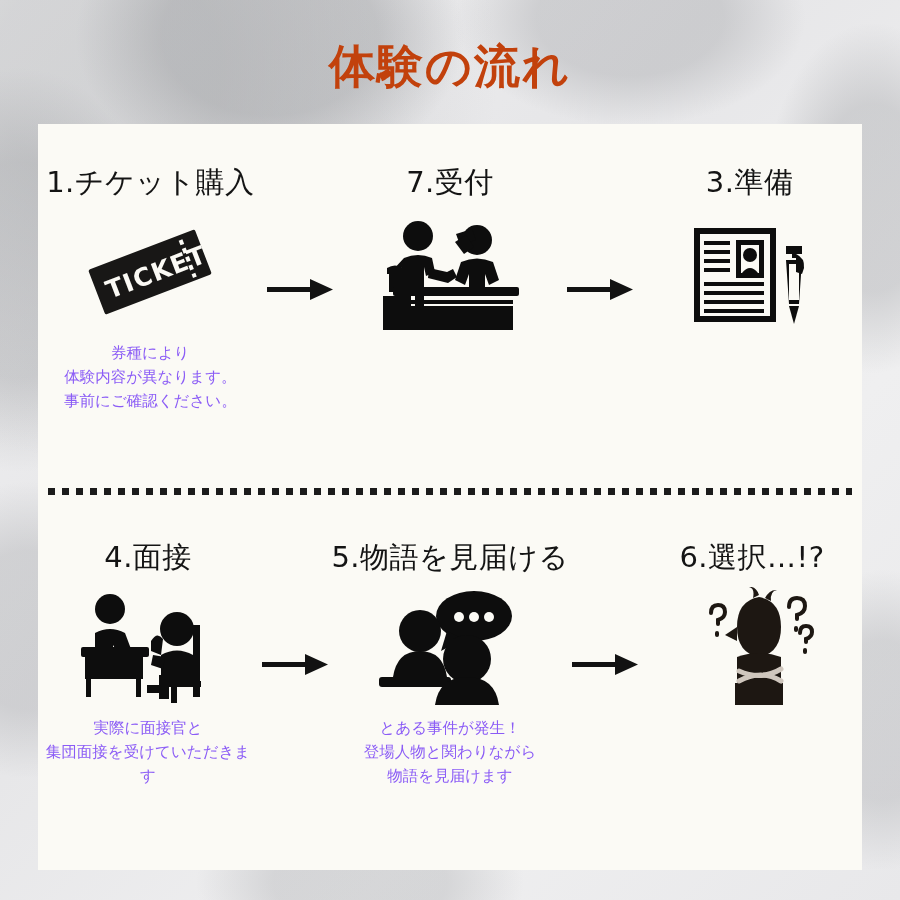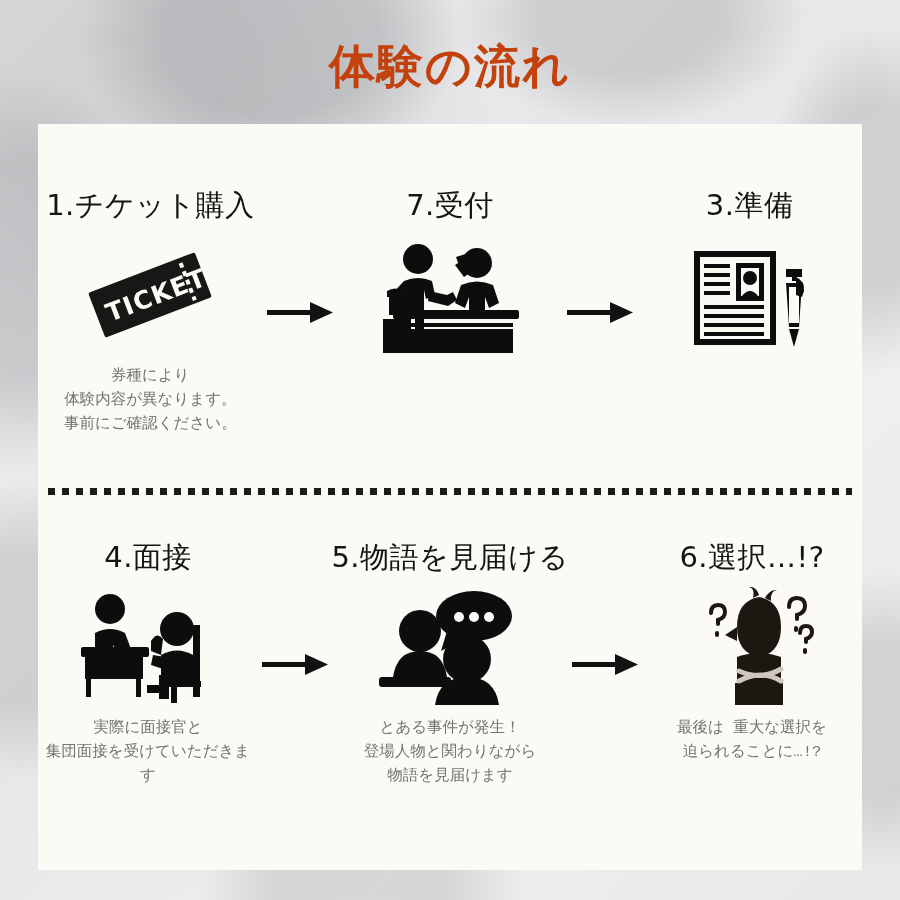--- a/index.html
+++ b/index.html
@@ -57,21 +57,21 @@
   
   .row {
     position: absolute;
     left: 0;
     width: 824px;
     display: flex;
     flex-direction: row;
     align-items: flex-start;
     justify-content: space-between;
   }
-  #row-top { top: 66px; }
+  #row-top { top: 43px; }
   #row-bottom { top: 418px; justify-content: center; }
 
   .step {
     width: 252px;
     display: flex;
     flex-direction: column;
     align-items: center;
   }
 
   .step-heading {
@@ -90,22 +90,22 @@
     align-items: center;
     justify-content: center;
     margin-top: 8px;
     margin-bottom: 10px;
   }
 
   .step-desc {
     font-size: 15.5px;
     line-height: 1.55;
     text-align: center;
-    color: #737373;
-    font-family: Liberation Mono, monospace;
+    color: #8b5cf6;
+    font-family: Liberation Sans, sans-serif;
     white-space: pre-line;
   }
 
   
   .arrow-cell {
     width: 84px;
     display: flex;
     align-items: center;
     justify-content: center;
     height: 200px;
@@ -345,18 +345,16 @@
           <g fill="none" stroke="#1d1712" stroke-width="4" stroke-linecap="round">
             <path d="M30 26 q0 -8 7 -8 q7 0 7 7 q0 6 -7 8 v4"></path>
             <path d="M36 46 v2"></path>
             <path d="M108 20 q0 -9 8 -9 q8 0 8 8 q0 7 -8 9 v4"></path>
             <path d="M115 41 v2"></path>
             <path d="M119 46 q0 -7 6 -7 q6 0 6 6 q0 5 -6 7 v3"></path>
             <path d="M124 63 v2"></path>
           </g>
         </svg>
       </div>
-      <div class="step-desc">最後は 重大な選択を
-迫られることに…!?</div>
     </div>
   </div>
 
 </div>
 
 </body></html>

